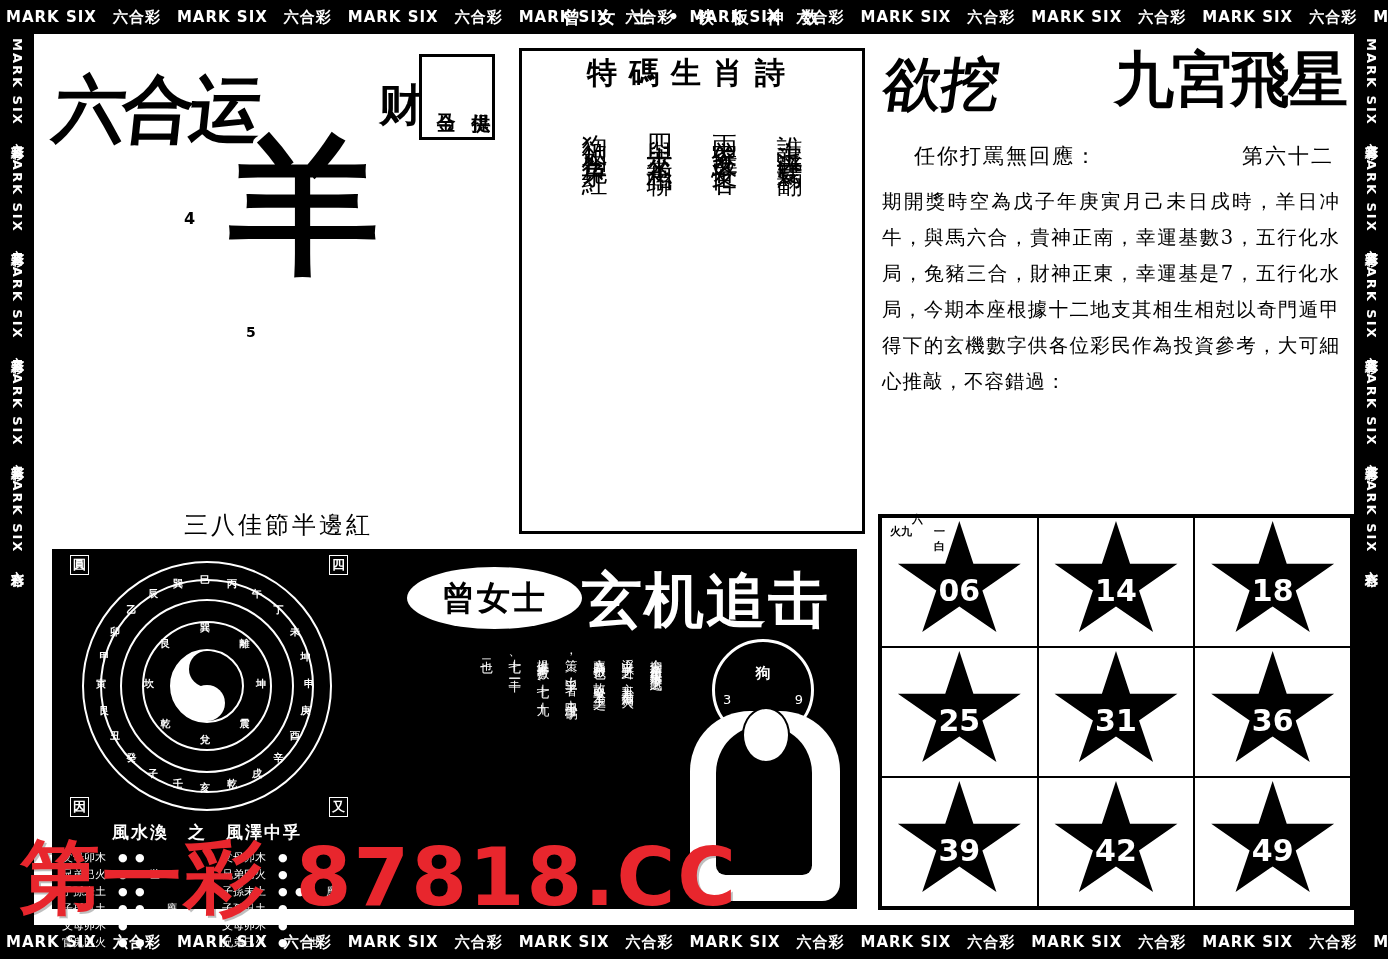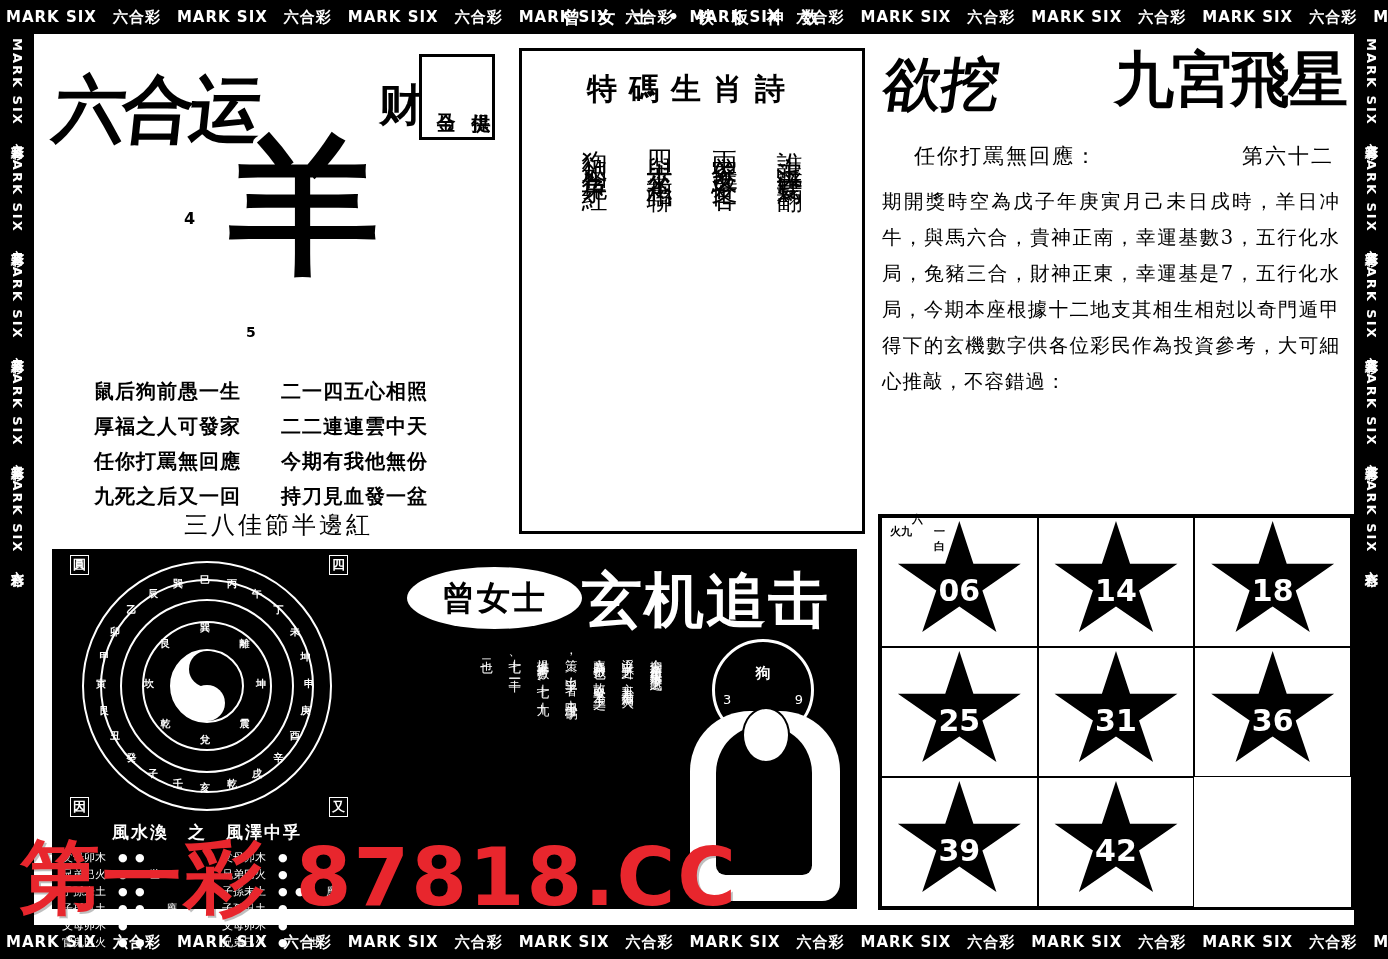--- a/index.html
+++ b/index.html
@@ -63,21 +63,21 @@
   .deity{position:absolute;left:620px;top:90px;width:185px;height:265px;}
   .halo{position:absolute;left:40px;top:0;width:96px;height:96px;border-radius:50%;border:3px solid #fff;}
   .halo b{position:absolute;left:0;right:0;top:22px;text-align:center;color:#fff;font-size:15px;}
   .halo i{position:absolute;color:#fff;font-size:13px;font-style:normal;}
   .body-sil{position:absolute;left:18px;top:72px;width:150px;height:190px;background:#fff;border-radius:60px 60px 18px 18px;}
   .body-sil:after{content:"";position:absolute;left:26px;top:14px;width:96px;height:150px;background:#000;border-radius:50px 50px 10px 10px;}
   .body-sil .face{position:absolute;left:52px;top:-4px;width:44px;height:52px;border-radius:50%;background:#fff;border:2px solid #000;z-index:3;}
 
   
   .col-mid{position:absolute;left:485px;top:14px;width:340px;height:480px;border:3px solid #000;background:#fff;}
-  .mid-title{text-align:center;font-size:30px;font-weight:bold;letter-spacing:12px;padding:18px 0 6px;font-family:Liberation Serif, serif;}
+  .mid-title{text-align:center;font-size:30px;font-weight:bold;letter-spacing:12px;padding:2px 0 6px;font-family:Liberation Serif, serif;}
   .poem{display:flex;flex-direction:row;justify-content:center;gap:26px;padding:14px 18px 0;}
   .poem div{writing-mode:vertical-rl;font-size:26px;line-height:1.5;font-family:"DejaVu Serif","Liberation Serif",serif;letter-spacing:6px;height:330px;}
 
   
   .col-right{position:absolute;left:840px;top:0;width:480px;height:891px;}
   .rt-banner{position:relative;height:96px;}
   .rt-banner .b1{position:absolute;left:10px;top:12px;font-size:58px;font-weight:bold;font-family:"DejaVu Serif","Liberation Serif",serif;transform:skewX(-8deg);}
   .rt-banner .b2{position:absolute;left:240px;top:6px;font-size:60px;font-weight:bold;font-family:"DejaVu Serif","Liberation Serif",serif;letter-spacing:-2px;}
   .rt-head{position:relative;margin-top:8px;height:42px;}
   .rt-head .lead{position:absolute;left:40px;top:4px;font-size:21px;font-family:"DejaVu Serif","Liberation Serif",serif;letter-spacing:2px;}
@@ -125,34 +125,20 @@
         <div class="logo-cai">财</div>
         <div class="logo-big">羊</div>
         <div class="num4">4</div>
         <div class="num5">5</div>
         <div class="supply-box">
           <div>马金</div>
           <div>提供</div>
         </div>
       </div>
 
-      <div class="verse">
-        <div class="vcol">
-          <div>鼠后狗前愚一生</div>
-          <div>厚福之人可發家</div>
-          <div>任你打罵無回應</div>
-          <div>九死之后又一回</div>
-        </div>
-        <div class="vcol">
-          <div>二一四五心相照</div>
-          <div>二二連連雲中天</div>
-          <div>今期有我他無份</div>
-          <div>持刀見血發一盆</div>
-        </div>
-      </div>
       <div class="verse-foot">三八佳節半邊紅</div>
     </div>
 
     <div class="col-mid">
       <div class="mid-title">特碼生肖詩</div>
       <div class="poem">
         <div>狗欲相合兔子紅</div>
         <div>四與十來意相聯</div>
         <div>兩家催鼓各忙各</div>
         <div>誰主沉浮雙焉翻</div>
@@ -356,19 +342,24 @@
           <div class="cell">
             <div class="star">
               <b>39</b>
             </div>
           </div>
           <div class="cell">
             <div class="star">
               <b>42</b>
             </div>
           </div>
+          <div class="cell">
+            <div class="star">
+              <b>49</b>
+            </div>
+          </div>
         </div>
     </div>
 
   </div>
 
   <div class="wm">第一彩 87818.CC</div>
 </div>
 
 </body></html>

